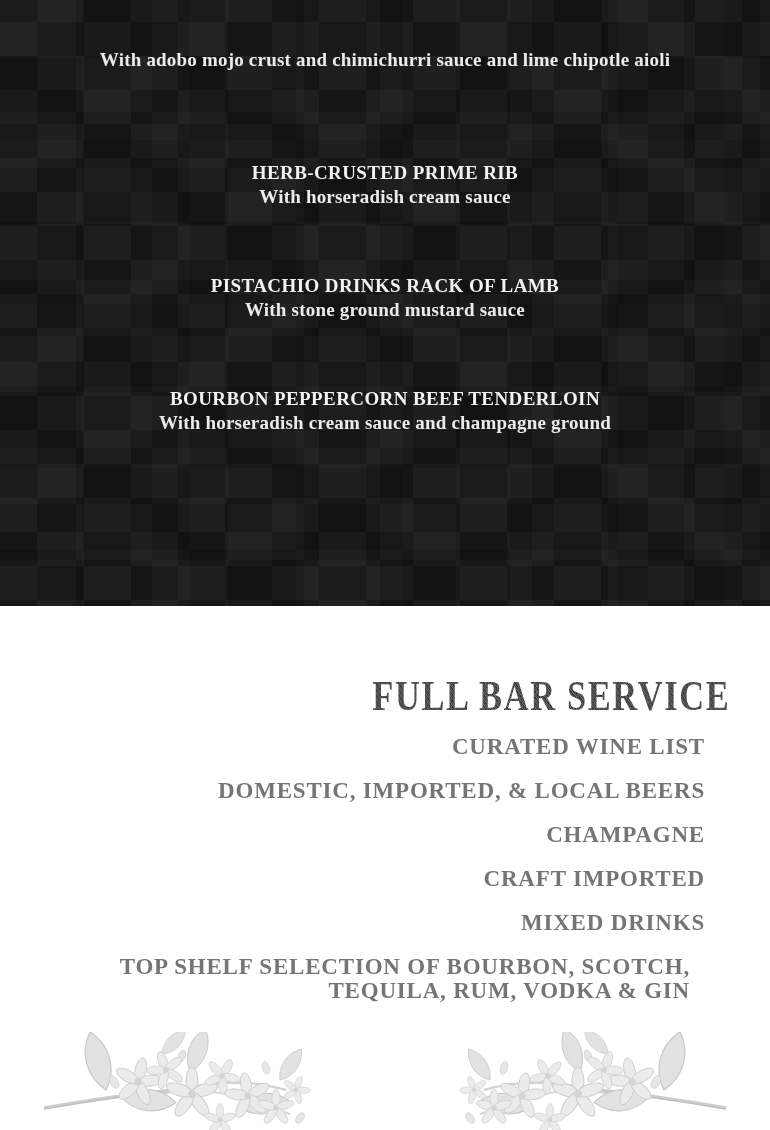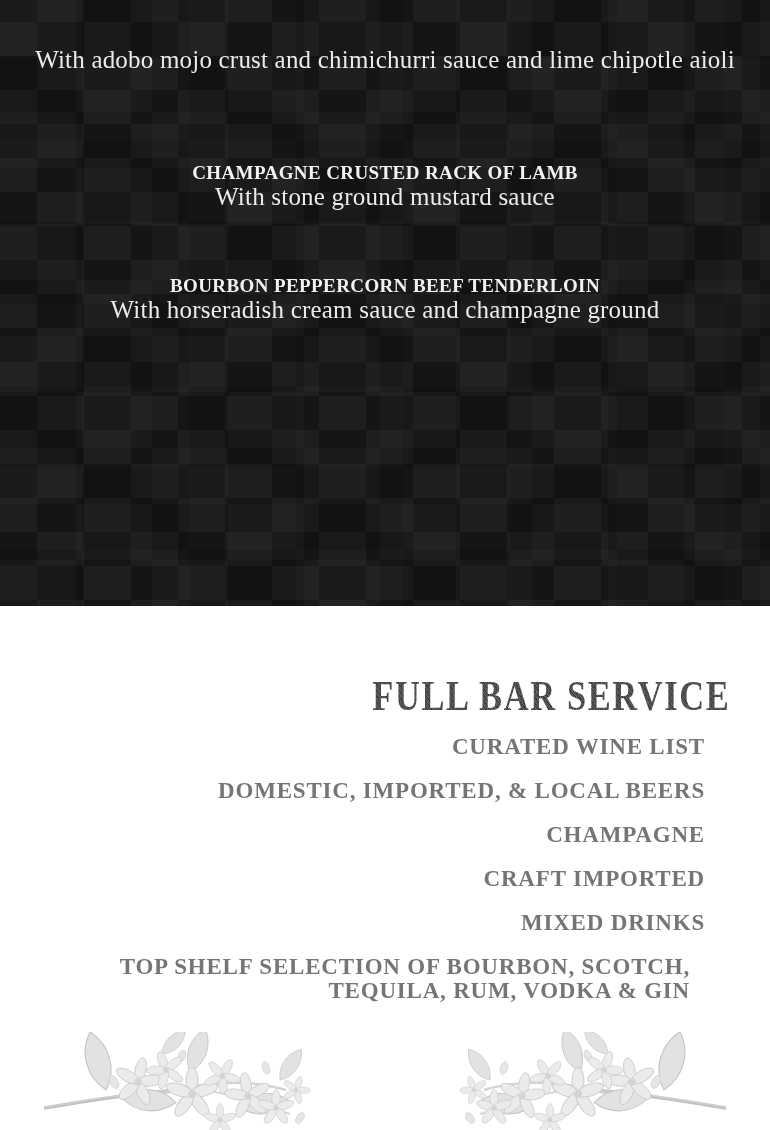--- a/index.html
+++ b/index.html
@@ -23,21 +23,21 @@
     background-size: 152px 112px, 94px 68px, 214px 164px;
     background-position: 0 0, 37px 22px, 82px 58px;
     text-align: center;
   }
   .menu-item { height: 113px; }
   .item-name {
     font-size: 19px; font-weight: bold; line-height: 24px;
     color: #f2f2f2; letter-spacing: 0.4px;
   }
   .item-desc {
-    font-size: 25px; font-weight: normal; line-height: 24px;
+    font-size: 19px; font-weight: bold; line-height: 24px;
     color: #ebebeb; letter-spacing: 0.2px;
   }
 
   
   .bar { position: relative; width: 100%; height: 428px; background: #ffffff; text-align: right; }
   .bar-title {
     display: inline-block;
     margin-top: 66px;
     font-size: 42px; font-weight: bold; line-height: 1.15;
     letter-spacing: 2px;
@@ -109,21 +109,25 @@
   </defs>
 </svg>
 
 <div class="page">
 
   <section class="entrees">
     <div class="menu-item">
       <p class="item-desc">With adobo mojo crust and chimichurri sauce and lime chipotle aioli</p>
     </div>
     <div class="menu-item">
-      <h3 class="item-name">CHAMPAGNE CRUSTED RACK OF LAMB</h3>
+      <h3 class="item-name">HERB-CRUSTED PRIME RIB</h3>
+      <p class="item-desc">With horseradish cream sauce</p>
+    </div>
+    <div class="menu-item">
+      <h3 class="item-name">PISTACHIO DRINKS RACK OF LAMB</h3>
       <p class="item-desc">With stone ground mustard sauce</p>
     </div>
     <div class="menu-item">
       <h3 class="item-name">BOURBON PEPPERCORN BEEF TENDERLOIN</h3>
       <p class="item-desc">With horseradish cream sauce and champagne ground</p>
     </div>
   </section>
 
   <section class="bar">
     <h2 class="bar-title">FULL BAR SERVICE</h2>

